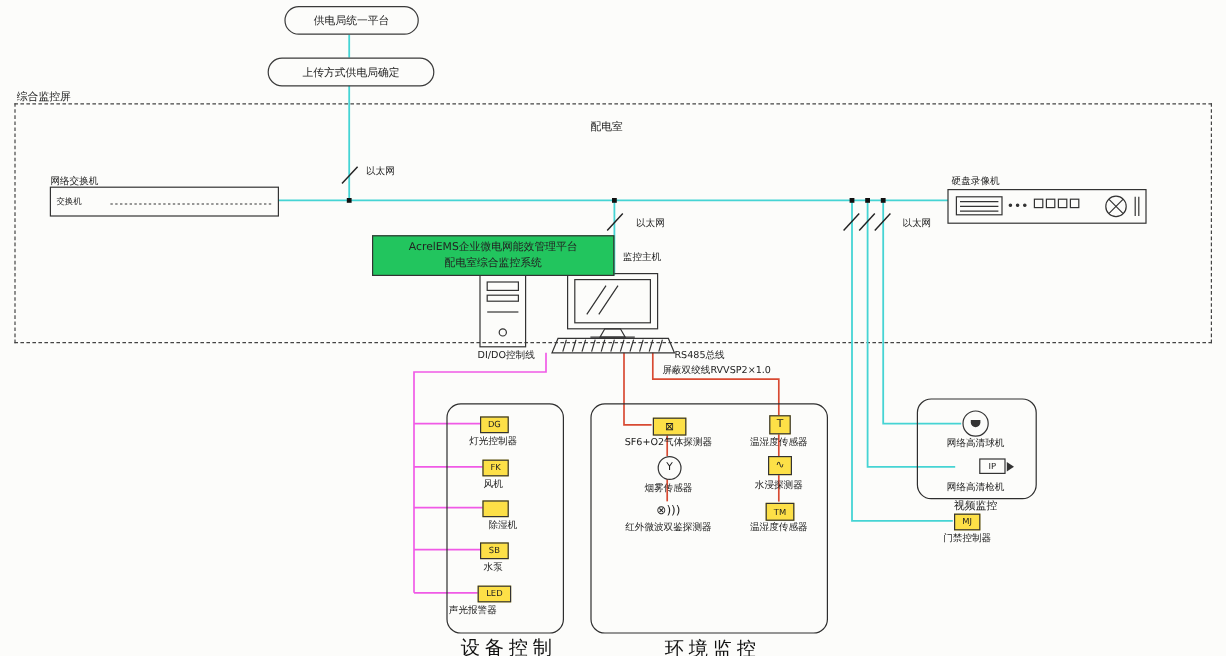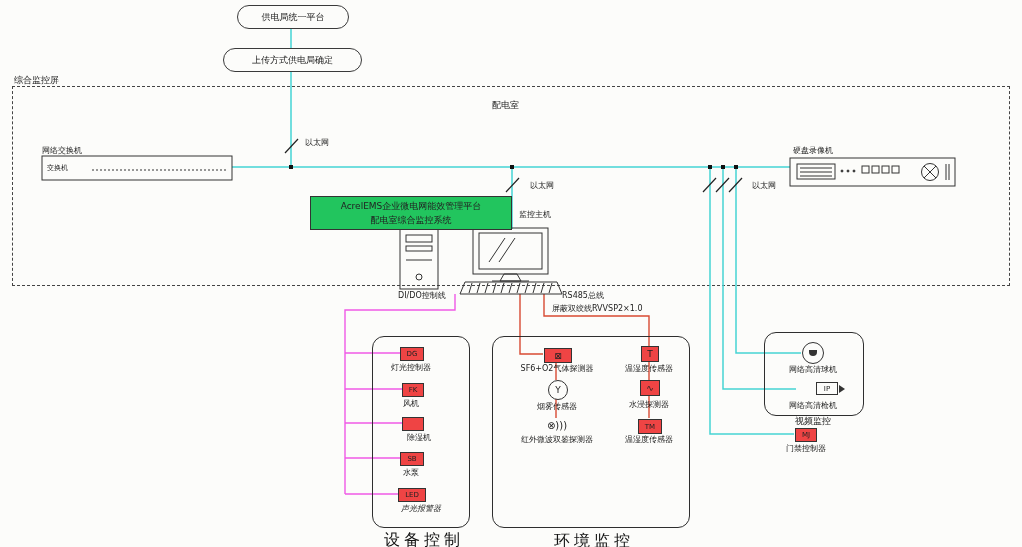--- a/index.html
+++ b/index.html
@@ -9,21 +9,21 @@
   .lbl8{font-size:8px;}
   .lbl7{font-size:7px;}
   .cx{transform:translateX(-50%);}
   .stadium{position:absolute;border:1px solid #3a3a3a;border-radius:12px;background:#fcfcfa;
            display:flex;align-items:center;justify-content:center;font-size:9px;color:#222;z-index:3;}
   .dashedbox{position:absolute;border:1px dashed #444;z-index:1;}
   .rbox{position:absolute;border:1.5px solid #2e2e2e;border-radius:12px;background:transparent;z-index:2;}
   .platformbox{position:absolute;border:1px solid #333;background:#22c55e;z-index:3;
                display:flex;flex-direction:column;align-items:center;justify-content:center;}
   .platformbox div{font-size:9px;color:#222;line-height:14px;white-space:nowrap;}
-  .icon-rect{position:absolute;border:1px solid #333;background:#ef4444;color:#222;
+  .icon-rect{position:absolute;border:1px solid #333;background:#fde047;color:#222;
              display:flex;align-items:center;justify-content:center;font-size:7px;z-index:4;}
   .icon-circle{position:absolute;border:1px solid #333;border-radius:50%;background:#fcfcfa;color:#222;
                display:flex;align-items:center;justify-content:center;font-size:9px;z-index:4;}
   .icon-plain{position:absolute;color:#222;display:flex;align-items:center;justify-content:center;
               font-size:10px;z-index:4;background:#fcfcfa;}
   .group-title{position:absolute;font-size:16px;letter-spacing:4px;color:#111;z-index:3;white-space:nowrap;}
   svg.layer{position:absolute;left:0;top:0;z-index:2;pointer-events:none;}
   .dome-inner{width:8px;height:6px;background:#333;border-radius:0 0 4px 4px;}
   .bullet-wrap{position:absolute;display:flex;align-items:center;z-index:4;}
   .bullet-body{border:1px solid #333;background:#fcfcfa;font-size:7px;color:#222;
@@ -162,21 +162,21 @@
   <div class="icon-rect" style="left:402px;top:383px;width:20px;height:12px;">FK</div>
   <div class="lbl lbl8 cx" style="left:411px;top:398px;">风机</div>
 
   <div class="icon-rect" style="left:402px;top:417px;width:20px;height:12px;"></div>
   <div class="lbl lbl8 cx" style="left:411px;top:432px;padding-left:16px;">除湿机</div>
 
   <div class="icon-rect" style="left:400px;top:452px;width:22px;height:12px;">SB</div>
   <div class="lbl lbl8 cx" style="left:411px;top:467px;">水泵</div>
 
   <div class="icon-rect" style="left:398px;top:488px;width:26px;height:12px;">LED</div>
-  <div class="lbl lbl8 cx" style="left:421px;top:503px;font-style:italic;">声光报警器</div>
+  <div class="lbl lbl8 cx" style="left:394px;top:503px;">声光报警器</div>
 
   <div class="group-title cx" style="left:424px;top:530px;">设备控制</div>
 
   <div class="rbox" style="left:492px;top:336px;width:196px;height:190px;"></div>
 
   <div class="icon-rect" style="left:544px;top:348px;width:26px;height:13px;font-size:9px;">⊠</div>
   <div class="lbl lbl8 cx" style="left:557px;top:363px;">SF6+O2气体探测器</div>
 
   <div class="icon-circle" style="left:548px;top:380px;width:18px;height:18px;">Y</div>
   <div class="lbl lbl8 cx" style="left:557px;top:401px;">烟雾传感器</div>

